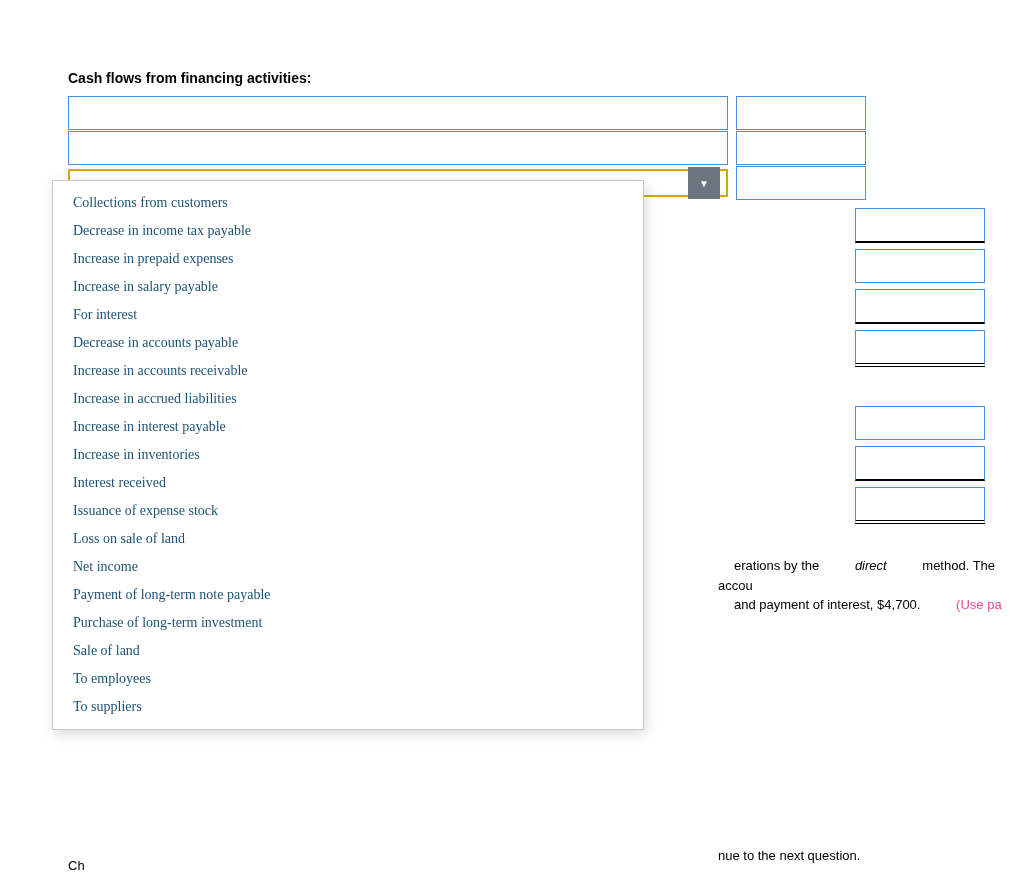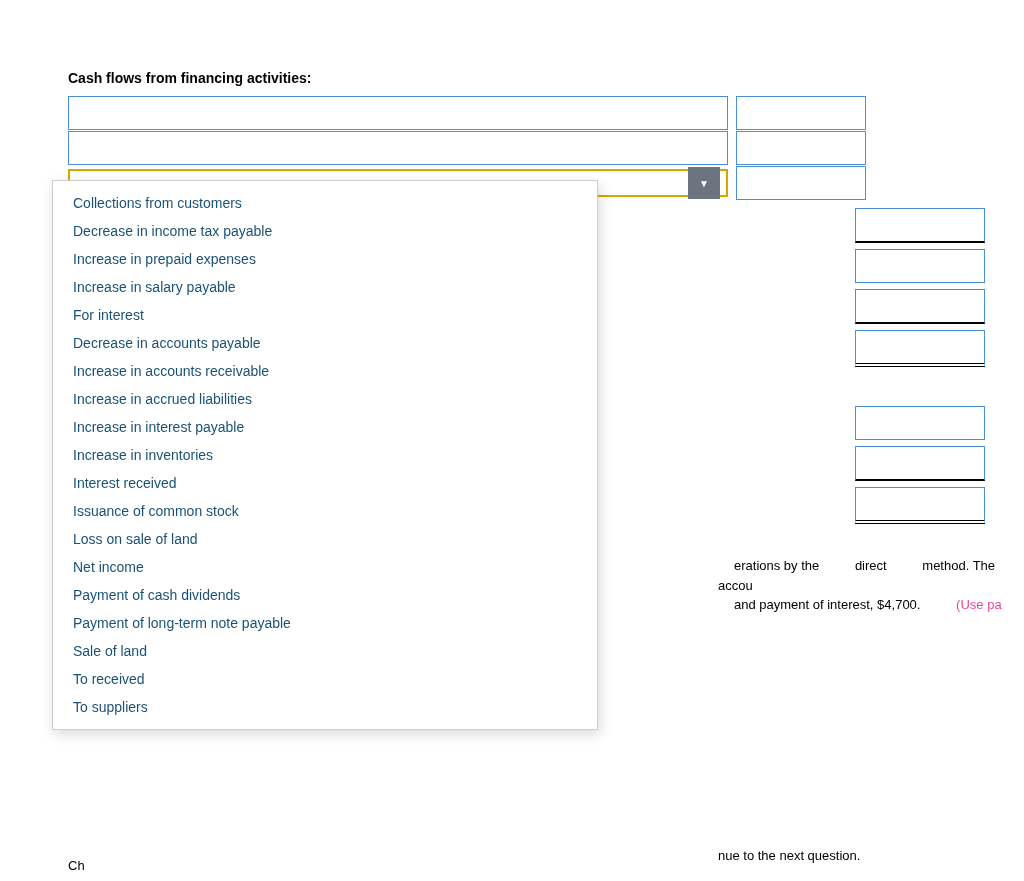--- a/index.html
+++ b/index.html
@@ -135,26 +135,27 @@
       display: flex;
       flex-direction: column;
       gap: 6px;
     }
 
     
     .dropdown-menu {
       position: absolute;
       top: 148px;
       left: 20px;
-      width: 546px;
+      width: 592px;
       background: #fff;
       border: 1px solid #ccc;
       box-shadow: 2px 4px 12px rgba(0,0,0,0.15);
       z-index: 100;
       padding: 8px 0;
+      font-family: Liberation Serif, serif;
     }
 
     .dropdown-item {
       padding: 6px 20px;
       color: #1a5276;
       font-size: 14px;
       cursor: pointer;
       white-space: nowrap;
     }
 
@@ -163,20 +164,21 @@
       position: absolute;
       top: 508px;
       left: 670px;
       width: 350px;
       font-size: 13px;
       color: #000;
       line-height: 1.5;
     }
 
     .italic {
+      font-style: italic;
       text-align: center;
     }
 
     .green-text {
       color: #ec4899;
     }
 
     
     .h-line {
       position: absolute;
@@ -219,27 +221,27 @@
     <div class="dropdown-item">Decrease in income tax payable</div>
     <div class="dropdown-item">Increase in prepaid expenses</div>
     <div class="dropdown-item">Increase in salary payable</div>
     <div class="dropdown-item">For interest</div>
     <div class="dropdown-item">Decrease in accounts payable</div>
     <div class="dropdown-item">Increase in accounts receivable</div>
     <div class="dropdown-item">Increase in accrued liabilities</div>
     <div class="dropdown-item">Increase in interest payable</div>
     <div class="dropdown-item">Increase in inventories</div>
     <div class="dropdown-item">Interest received</div>
-    <div class="dropdown-item">Issuance of common stock</div>
+    <div class="dropdown-item">Issuance of expense stock</div>
     <div class="dropdown-item">Loss on sale of land</div>
     <div class="dropdown-item">Net income</div>
-    <div class="dropdown-item">Payment of cash dividends</div>
     <div class="dropdown-item">Payment of long-term note payable</div>
+    <div class="dropdown-item">Purchase of long-term investment</div>
     <div class="dropdown-item">Sale of land</div>
-    <div class="dropdown-item">To received</div>
+    <div class="dropdown-item">To employees</div>
     <div class="dropdown-item">To suppliers</div>
   </div>
 
   <div class="right-inputs">
     <input type="text" class="right-input underline-single" style="border-bottom: 2px solid rgb(0, 0, 0);">
     <input type="text" class="right-input" style="">
     <input type="text" class="right-input underline-single" style="border-bottom: 2px solid rgb(0, 0, 0);">
     <input type="text" class="right-input" style="border-bottom: 4px double rgb(0, 0, 0); height: 32px;">
   </div>
 

